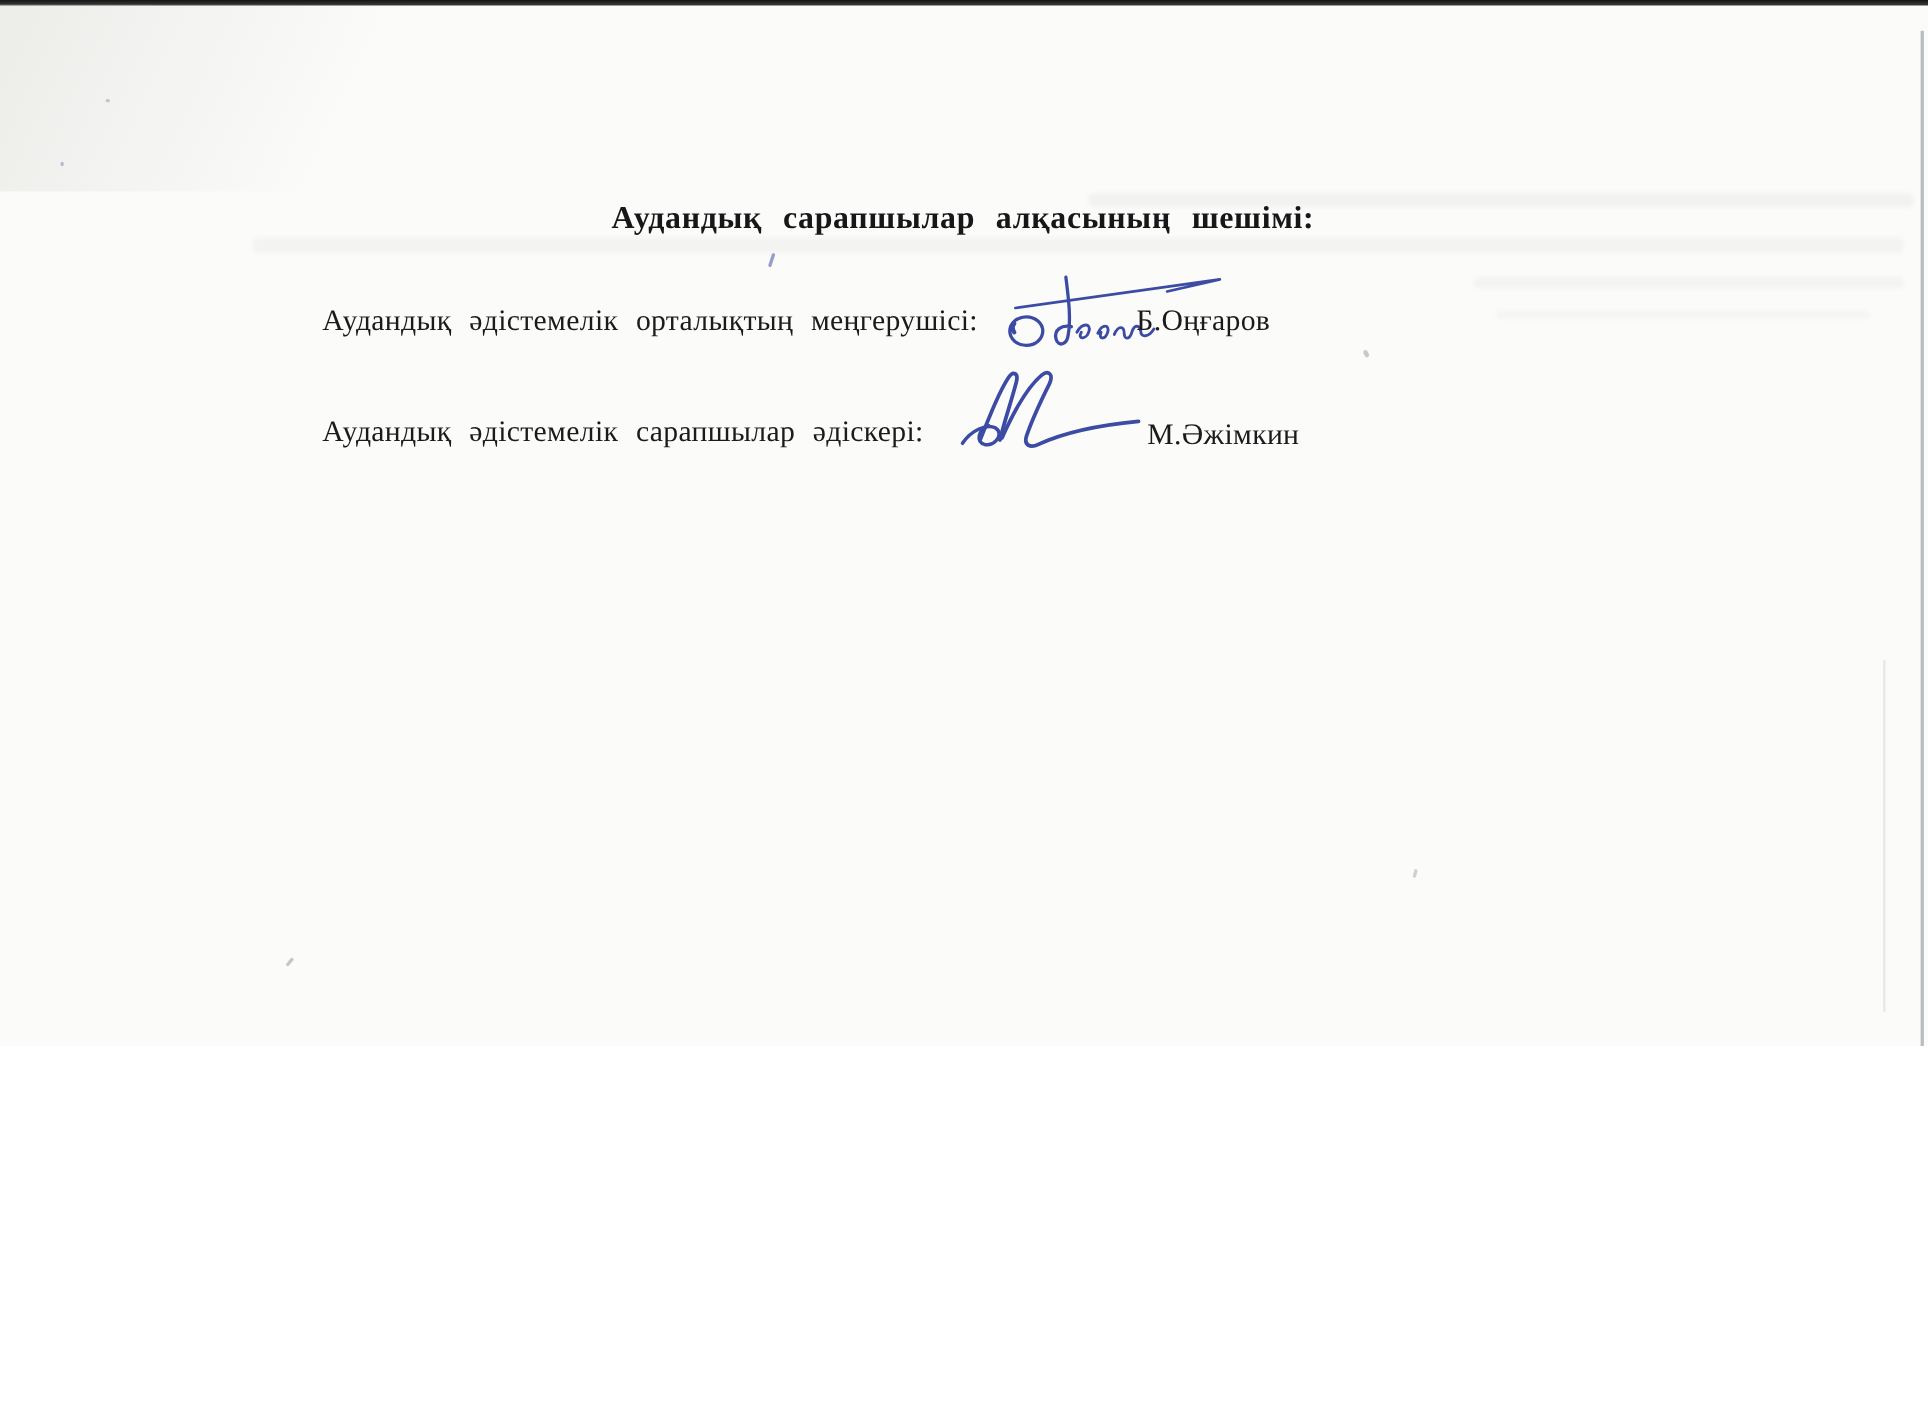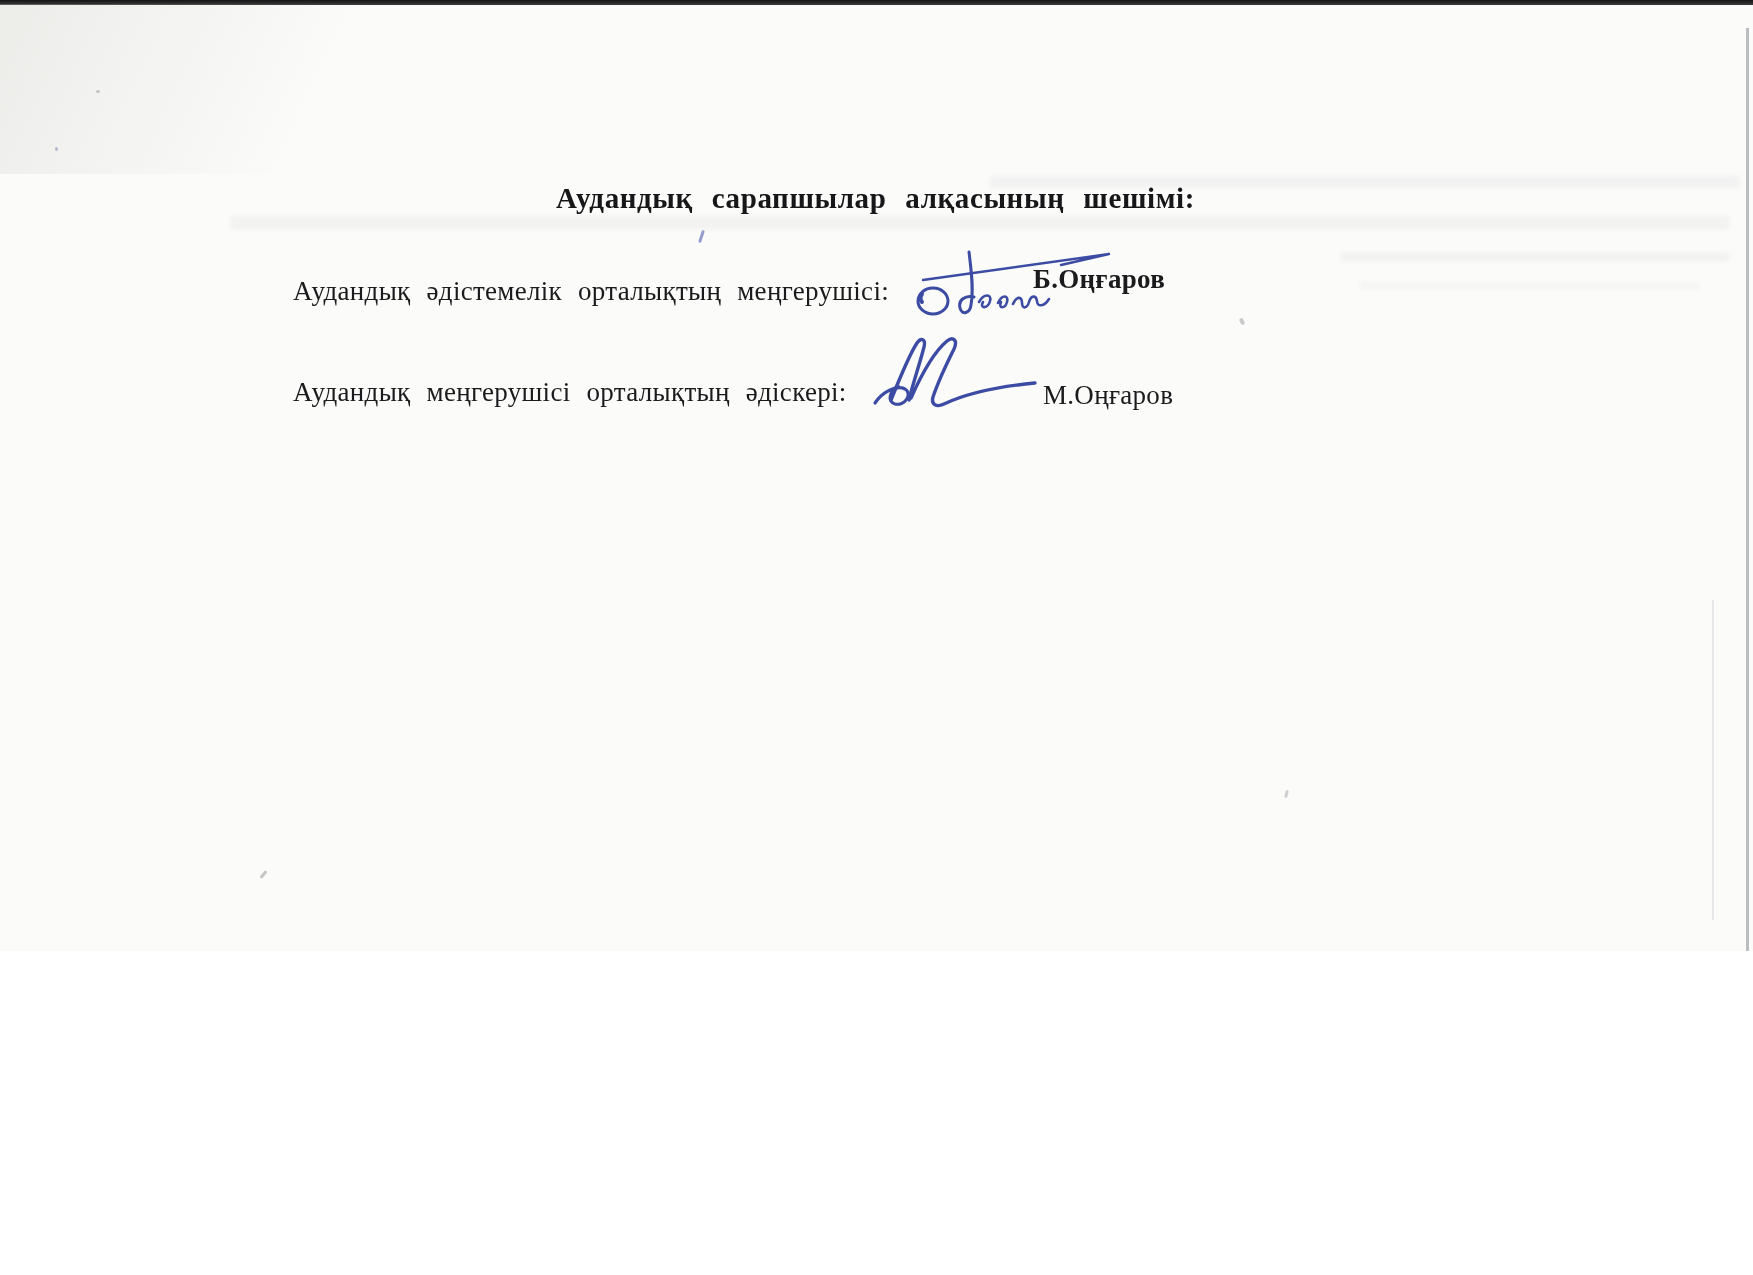--- a/index.html
+++ b/index.html
@@ -42,21 +42,21 @@
        border-radius:2px;transform:rotate(15deg);}
   
   .doc-title{
     position:absolute;left:556px;top:182px;
     font-size:29px;font-weight:bold;letter-spacing:0.6px;word-spacing:11px;
     white-space:nowrap;color:#17171a;
   }
   .sig-line{position:absolute;white-space:nowrap;font-size:27px;letter-spacing:0.3px;}
   .role-1{left:293px;top:276px;word-spacing:9px;}
   .role-2{left:293px;top:377px;word-spacing:9px;}
-  .name-1{left:1033px;top:264px;font-weight:bold;}
+  .name-1{left:1033px;top:276px;}
   .name-2{left:1043px;top:380px;}
   .ink{position:absolute;}
   .sig-ink-1{left:913px;top:239px;width:220px;height:80px;}
   .sig-ink-2{left:861px;top:327px;width:190px;height:92px;}
   .smudge{left:1093px;top:1063px;width:62px;height:132px;}
 </style>
 </head>
 <body>
 
 <div class="scan">
@@ -87,29 +87,29 @@
       <ellipse cx="20" cy="62" rx="15" ry="13" stroke-width="3"></ellipse>
       <path d="M9,55 q-3,4 0,8" stroke-width="4"></path>
       <path d="M56,13 C58,30 61,50 58,66 C57,74 49,77 47,69 C45,61 52,56 61,58" stroke-width="3"></path>
       <path d="M66,63 C71,54 79,55 77,62 C75,70 66,70 70,63" stroke-width="2.6"></path>
       <path d="M85,64 C89,55 96,56 94,63 C92,70 85,70 88,63" stroke-width="2.6"></path>
       <path d="M100,65 C104,56 109,58 109,64 C109,70 114,70 116,63 C118,56 123,56 124,62 C124,68 131,68 136,60" stroke-width="2.6"></path>
     </g>
   </svg>
   <div class="sig-line name-1">Б.Оңғаров</div>
 
-  <div class="sig-line role-2">Аудандық меңгерушісі орталықтың әдіскері:</div>
+  <div class="sig-line role-2">Аудандық әдістемелік сарапшылар әдіскері:</div>
   <svg class="ink sig-ink-2" viewBox="0 0 190 92">
     <g fill="none" stroke="#3c4ba3" stroke-linecap="round" stroke-linejoin="round">
       <path d="M14,76 C22,64 36,58 44,62 C52,67 44,79 34,77 C26,75 28,64 38,60" stroke-width="3.2"></path>
       <path d="M30,73 C40,48 48,28 56,16 C60,10 65,12 63,20 C59,36 52,56 48,73" stroke-width="3.4"></path>
       <path d="M50,71 C62,44 74,24 86,14 C92,9 97,13 93,22 C85,38 76,58 72,70 C70,77 75,81 83,77 C102,68 132,60 174,56" stroke-width="3.4"></path>
     </g>
   </svg>
-  <div class="sig-line name-2">М.Оңғаров</div>
+  <div class="sig-line name-2">М.Әжімкин</div>
 
   <svg class="ink smudge" viewBox="0 0 62 132">
     <path d="M22,8 C20,30 16,60 12,94 L27,98 C27,64 28,34 26,10 Z" fill="#7a7a7a" opacity="0.45"></path>
     <path d="M23,12 C22,34 19,62 16,92 L22,94 C24,62 26,34 26,12 Z" fill="#3a3a3a" opacity="0.6"></path>
     <path d="M10,96 C8,104 12,112 20,114 C28,116 34,110 32,102 C30,95 24,93 18,93 Z" fill="#2b2b2b" opacity="0.85"></path>
     <circle cx="31" cy="106" r="2.2" fill="#555555" opacity="0.8"></circle>
     <circle cx="8" cy="102" r="1.6" fill="#666666" opacity="0.7"></circle>
     <circle cx="37" cy="97" r="1.6" fill="#777777" opacity="0.6"></circle>
     <circle cx="23" cy="4" r="2" fill="#6a6a6a" opacity="0.7"></circle>
     <circle cx="40" cy="112" r="1.4" fill="#888888" opacity="0.5"></circle>

